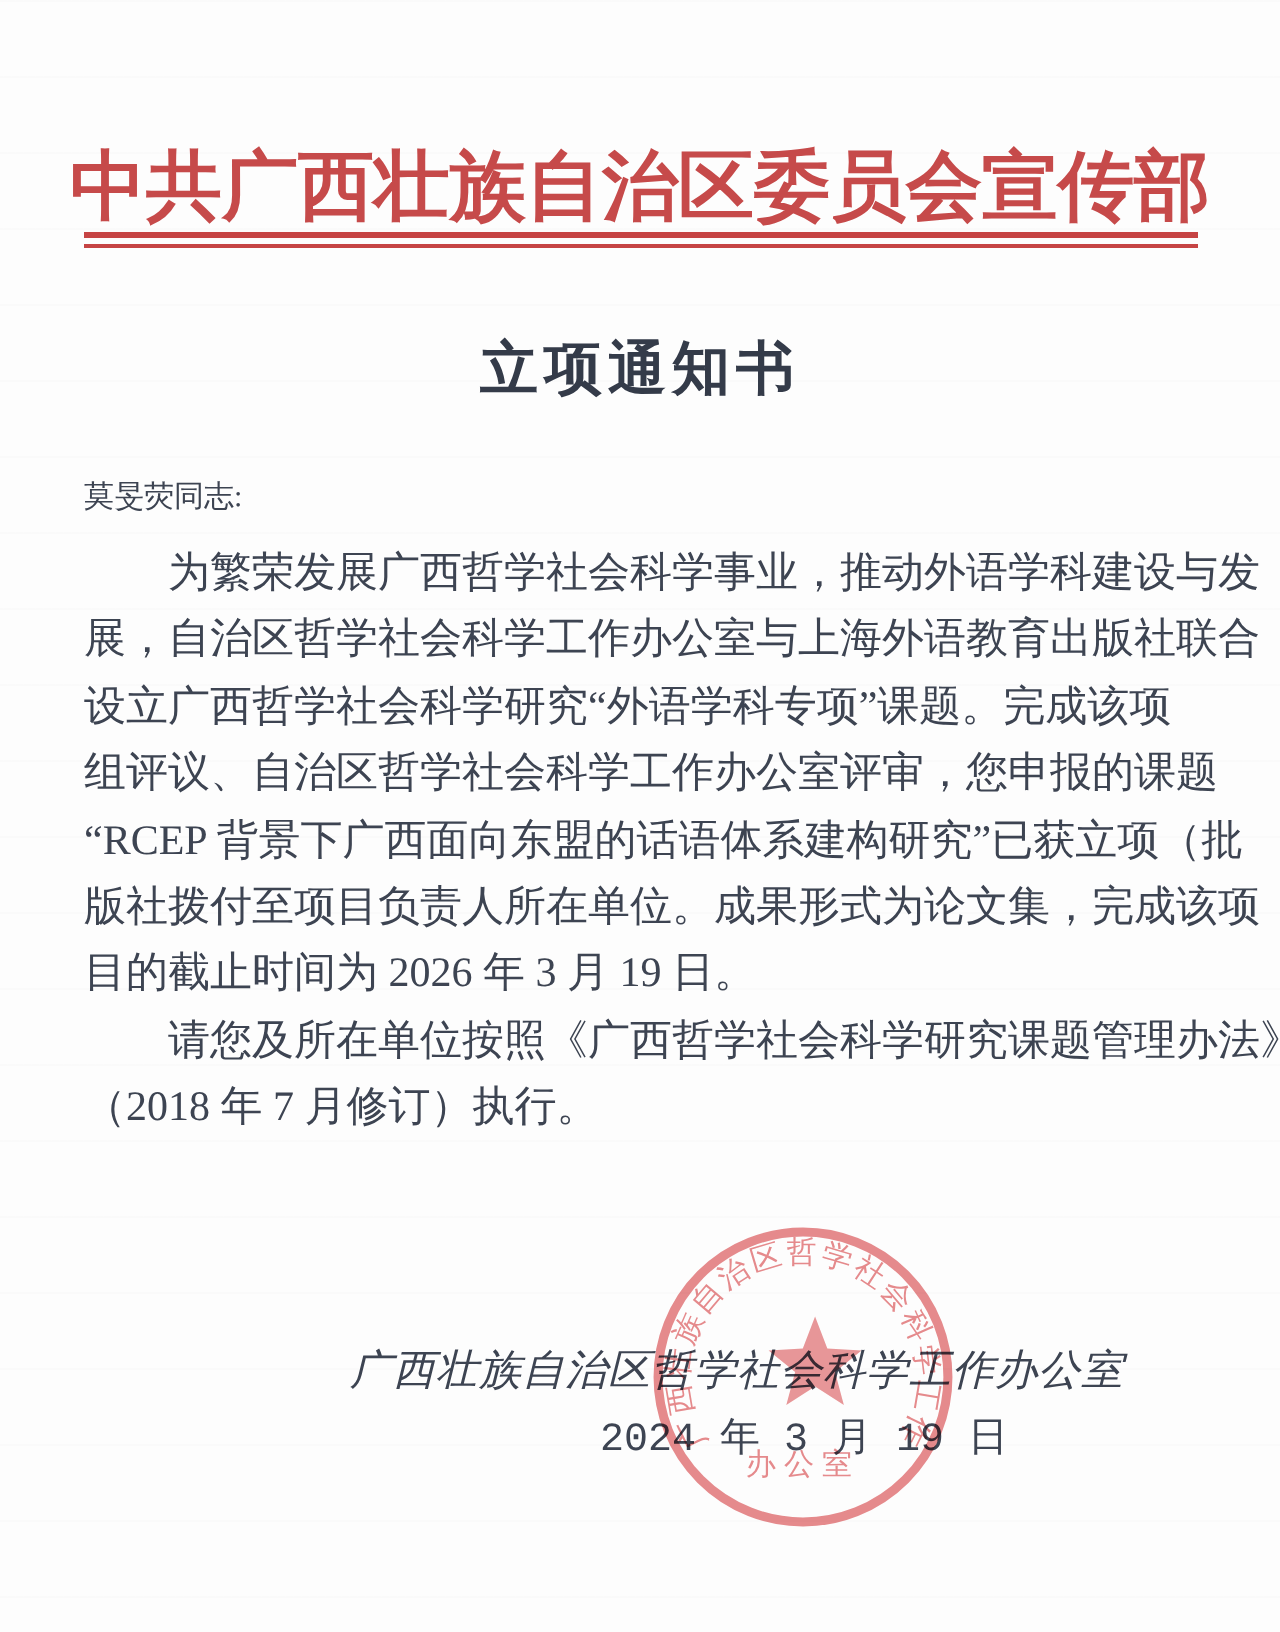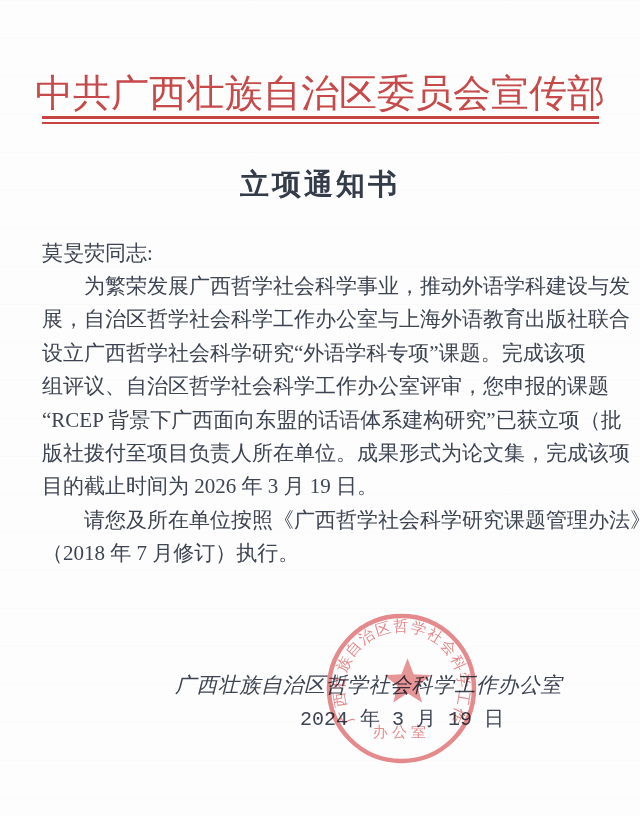--- a/index.html
+++ b/index.html
@@ -14,40 +14,40 @@
     width: 640px; height: 816px;
     background:
       repeating-linear-gradient(180deg,
         rgba(0,0,0,0.012) 0px, rgba(0,0,0,0.012) 1px,
         rgba(255,255,255,0) 1px, rgba(255,255,255,0) 38px),
       #fdfdfd;
   }
   .issuer {
     position: absolute; top: 68px; left: 0; width: 640px;
     text-align: center;
-    font-size: 38px; font-weight: normal;
+    font-size: 38px; font-weight: bold;
     color: #c64a4a;
     letter-spacing: 0px;
     white-space: nowrap;
   }
   .red-rule {
     position: absolute; top: 116px; left: 42px; width: 557px; height: 3px;
     border-top: 3px solid #c64444;
     border-bottom: 2px solid #c64444;
   }
   .doc-title {
     position: absolute; top: 165px; left: 0; width: 640px;
     text-align: center;
     font-size: 29px; font-weight: bold;
     color: #343b49;
     letter-spacing: 3px;
   }
   .salutation {
     position: absolute; top: 239px; left: 42px;
-    font-size: 21px; color: #3d4452;
+    font-size: 15px; color: #3d4452;
   }
   .body-text {
     position: absolute; top: 270px; left: 42px; width: 558px;
     font-size: 21px; line-height: 33.4px;
     color: #3d4452;
     text-align: justify;
   }
   .body-text .line { white-space: nowrap; }
   .body-text .line.indent { text-indent: 2em; }
   .signer {

